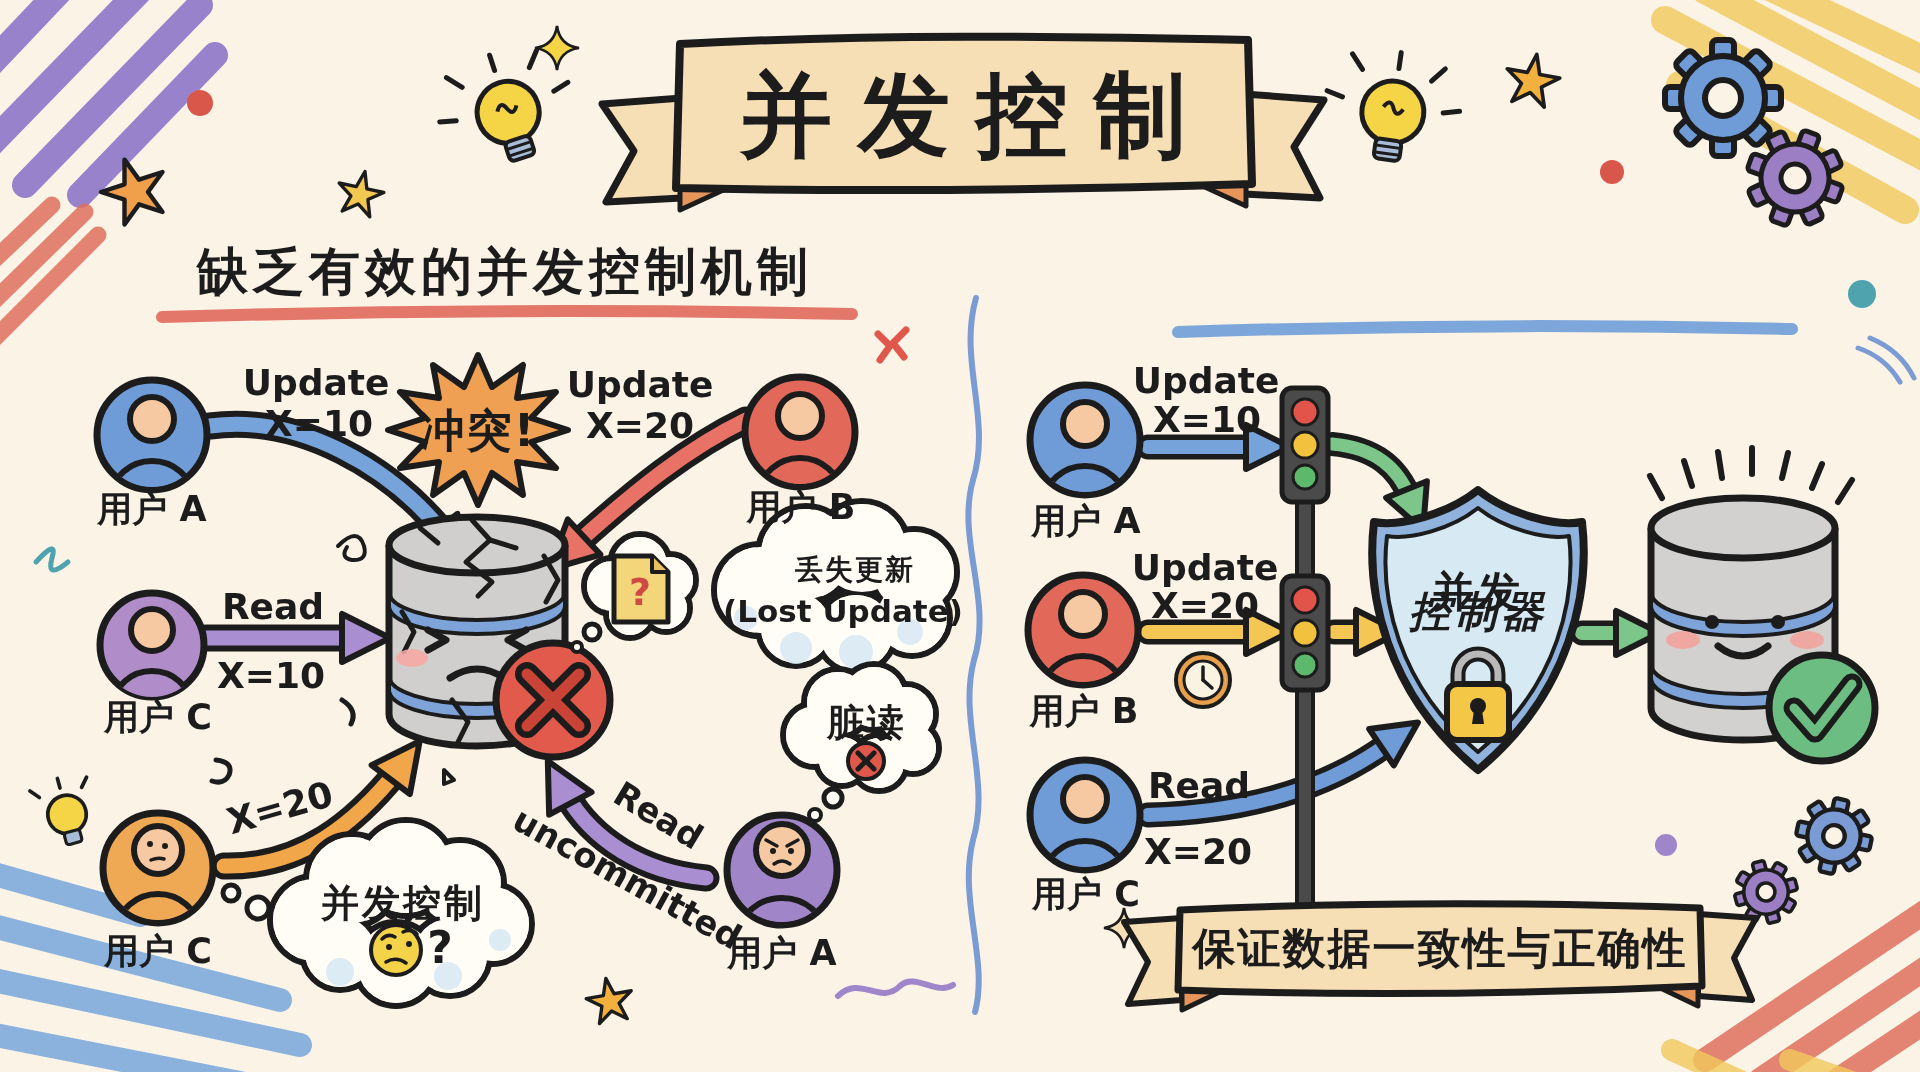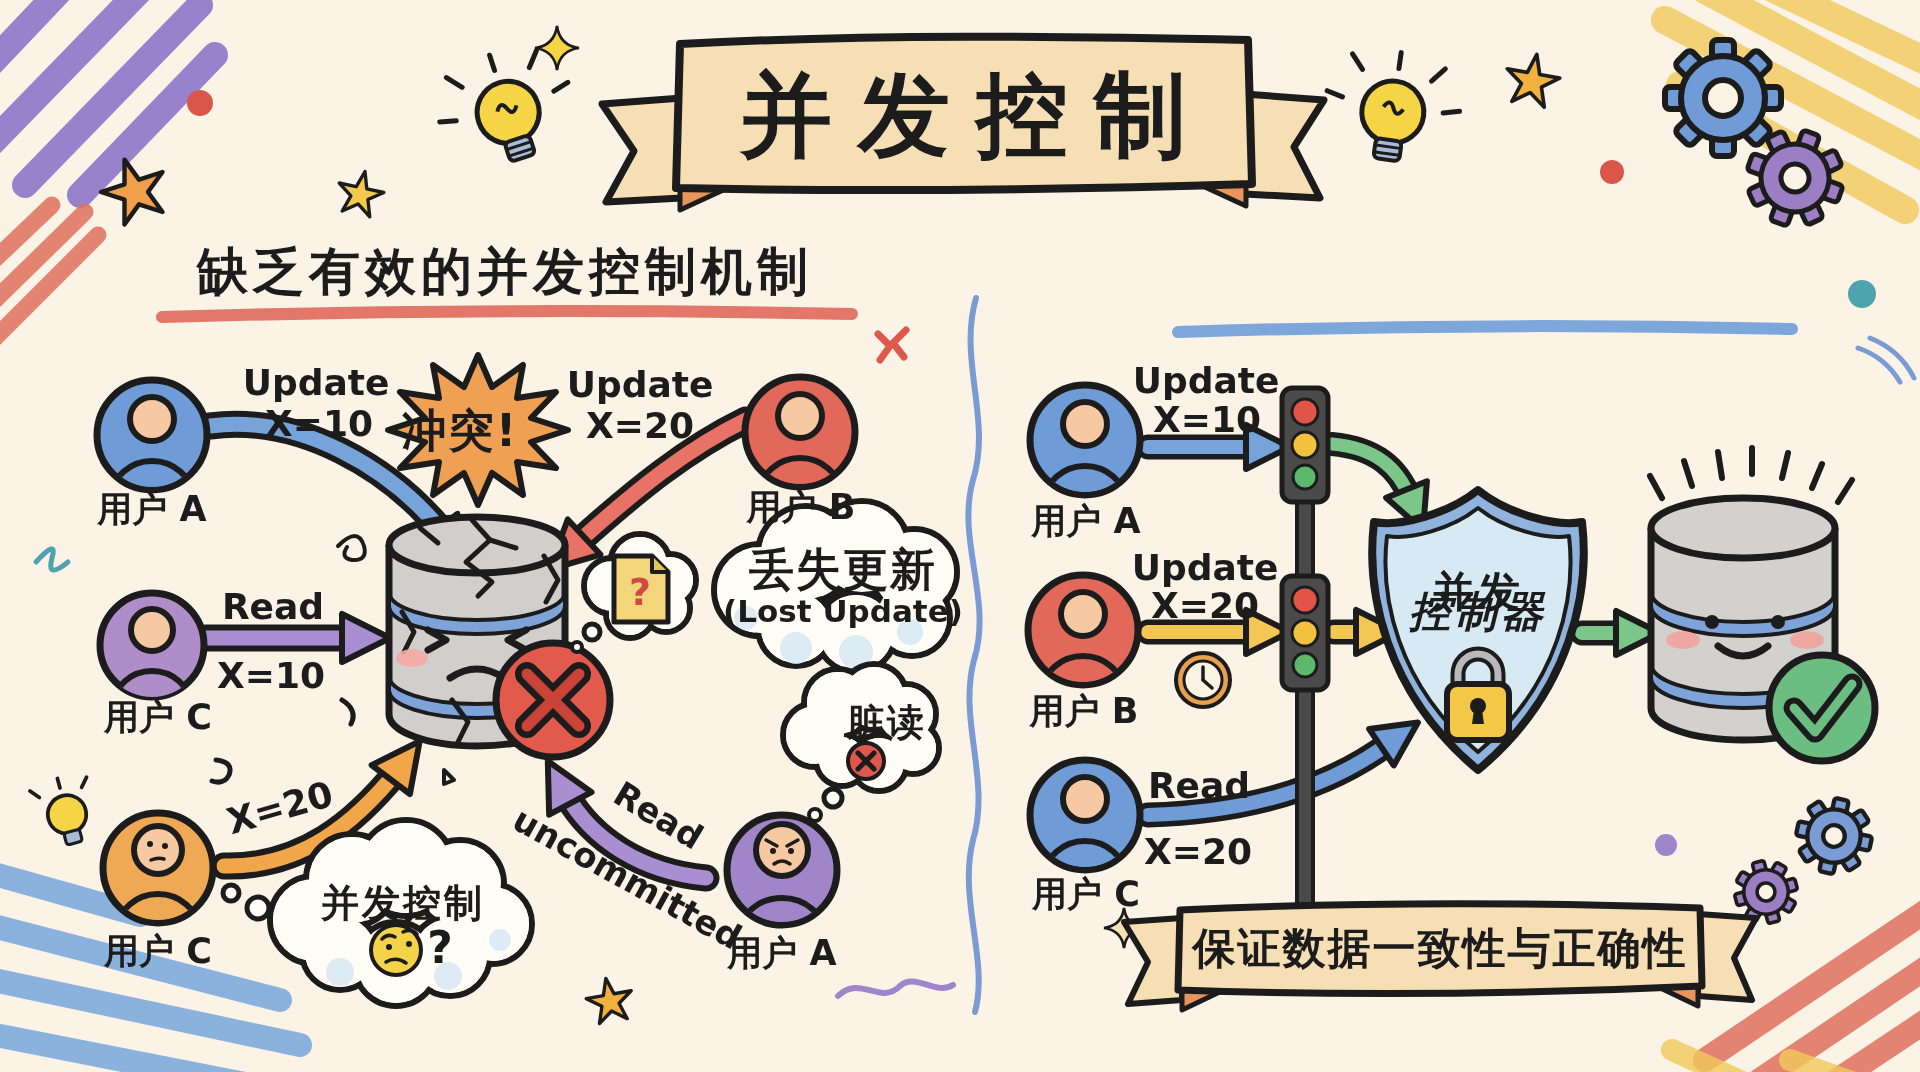--- a/index.html
+++ b/index.html
@@ -7,21 +7,21 @@
          font-family:"DejaVu Sans","Liberation Sans",sans-serif;color:#1c1c1c;}
   svg.layer{position:absolute;left:0;top:0;}
   .lbl{position:absolute;transform:translate(-50%,-50%);font-weight:700;color:#1c1c1c;
        white-space:nowrap;text-align:center;line-height:1.05;}
   .t-title{font-size:92px;letter-spacing:26px;text-indent:26px;}
   .t-head{font-size:51px;letter-spacing:5px;}
   .t-head2{font-size:53px;letter-spacing:11px;}
   .t-burst{font-size:45px;letter-spacing:2px;}
   .t-arrow{font-size:36px;}
   .t-user{font-size:35px;text-align:center;}
-  .t-cloud-zh{font-size:45px;letter-spacing:2px;}
+  .t-cloud-zh{font-size:28px;letter-spacing:2px;margin-left:12px;}
   .t-cloud-en{font-size:31px;}
   .t-bubble{font-size:37px;letter-spacing:3px;}
   .t-shield{font-size:42px;letter-spacing:4px;}
   .t-banner{font-size:43px;letter-spacing:2px;text-align:center;}
   .t-q{font-size:38px;color:#cf4a44;}
   .t-q2{font-size:44px;}
   .rot{transform-origin:center;}
 </style>
 </head>
 <body>
@@ -586,42 +586,42 @@
     <path d="M 1698,914 L 1756,918 L 1734,958 L 1752,1000 L 1698,996 Z" fill="#f7dfb5" stroke="#1c1c1c" stroke-width="6" stroke-linejoin="round"></path>
     <path d="M 1182,988 L 1228,988 L 1182,1010 Z" fill="#e8955c" stroke="#1c1c1c" stroke-width="5" stroke-linejoin="round"></path>
     <path d="M 1698,984 L 1652,984 L 1698,1006 Z" fill="#e8955c" stroke="#1c1c1c" stroke-width="5" stroke-linejoin="round"></path>
     <path d="M 1180,910 C 1350,902 1530,902 1700,908 L 1702,986 C 1530,994 1352,996 1178,990 Z" fill="#f7dfb5" stroke="#1c1c1c" stroke-width="7" stroke-linejoin="round"></path>
   </g>
 </svg>
 
 <div class="lbl t-head" style="left:505px;top:272px;">缺乏有效的并发控制机制</div>
 <div class="lbl t-title" style="left:963px;top:116px;">并发控制</div>
 
-<div class="lbl t-burst" style="left:460px;top:431px;">冲突!</div>
+<div class="lbl t-burst" style="left:478px;top:431px;">冲突!</div>
 
 <div class="lbl t-arrow" style="left:316px;top:383px;">Update</div>
 <div class="lbl t-arrow" style="left:319px;top:424px;">X=10</div>
 <div class="lbl t-arrow" style="left:640px;top:385px;">Update</div>
 <div class="lbl t-arrow" style="left:640px;top:426px;">X=20</div>
 <div class="lbl t-arrow" style="left:273px;top:607px;">Read</div>
 <div class="lbl t-arrow" style="left:271px;top:676px;">X=10</div>
 <div class="lbl t-arrow rot" style="left:280px;top:808px;transform:translate(-50%,-50%) rotate(-16deg);">X=20</div>
 <div class="lbl t-arrow rot" style="left:658px;top:816px;transform:translate(-50%,-50%) rotate(31deg);font-size:34px;">Read</div>
 <div class="lbl t-arrow rot" style="left:627px;top:879px;transform:translate(-50%,-50%) rotate(29deg);font-size:34px;">uncommitted</div>
 
 <div class="lbl t-user" style="left:152px;top:509px;">用户 A</div>
 <div class="lbl t-user" style="left:801px;top:507px;">用户 B</div>
 <div class="lbl t-user" style="left:158px;top:717px;">用户 C</div>
 <div class="lbl t-user" style="left:158px;top:951px;">用户 C</div>
 <div class="lbl t-user" style="left:782px;top:953px;">用户 A</div>
 
 <div class="lbl t-q" style="left:640px;top:593px;font-weight:700;">?</div>
 <div class="lbl t-cloud-zh" style="left:843px;top:570px;">丢失更新</div>
 <div class="lbl t-cloud-en" style="left:843px;top:611px;">(Lost Update)</div>
-<div class="lbl t-bubble" style="left:867px;top:723px;margin-left:20px;">脏读</div>
+<div class="lbl t-bubble" style="left:867px;top:723px;">脏读</div>
 <div class="lbl t-bubble" style="left:403px;top:904px;font-size:38px;">并发控制</div>
 <div class="lbl t-q2" style="left:440px;top:948px;">?</div>
 
 <div class="lbl t-arrow" style="left:1206px;top:381px;">Update</div>
 <div class="lbl t-arrow" style="left:1207px;top:420px;">X=10</div>
 <div class="lbl t-arrow" style="left:1205px;top:568px;">Update</div>
 <div class="lbl t-arrow" style="left:1205px;top:606px;">X=20</div>
 <div class="lbl t-arrow" style="left:1199px;top:786px;">Read</div>
 <div class="lbl t-arrow" style="left:1198px;top:852px;">X=20</div>
 

